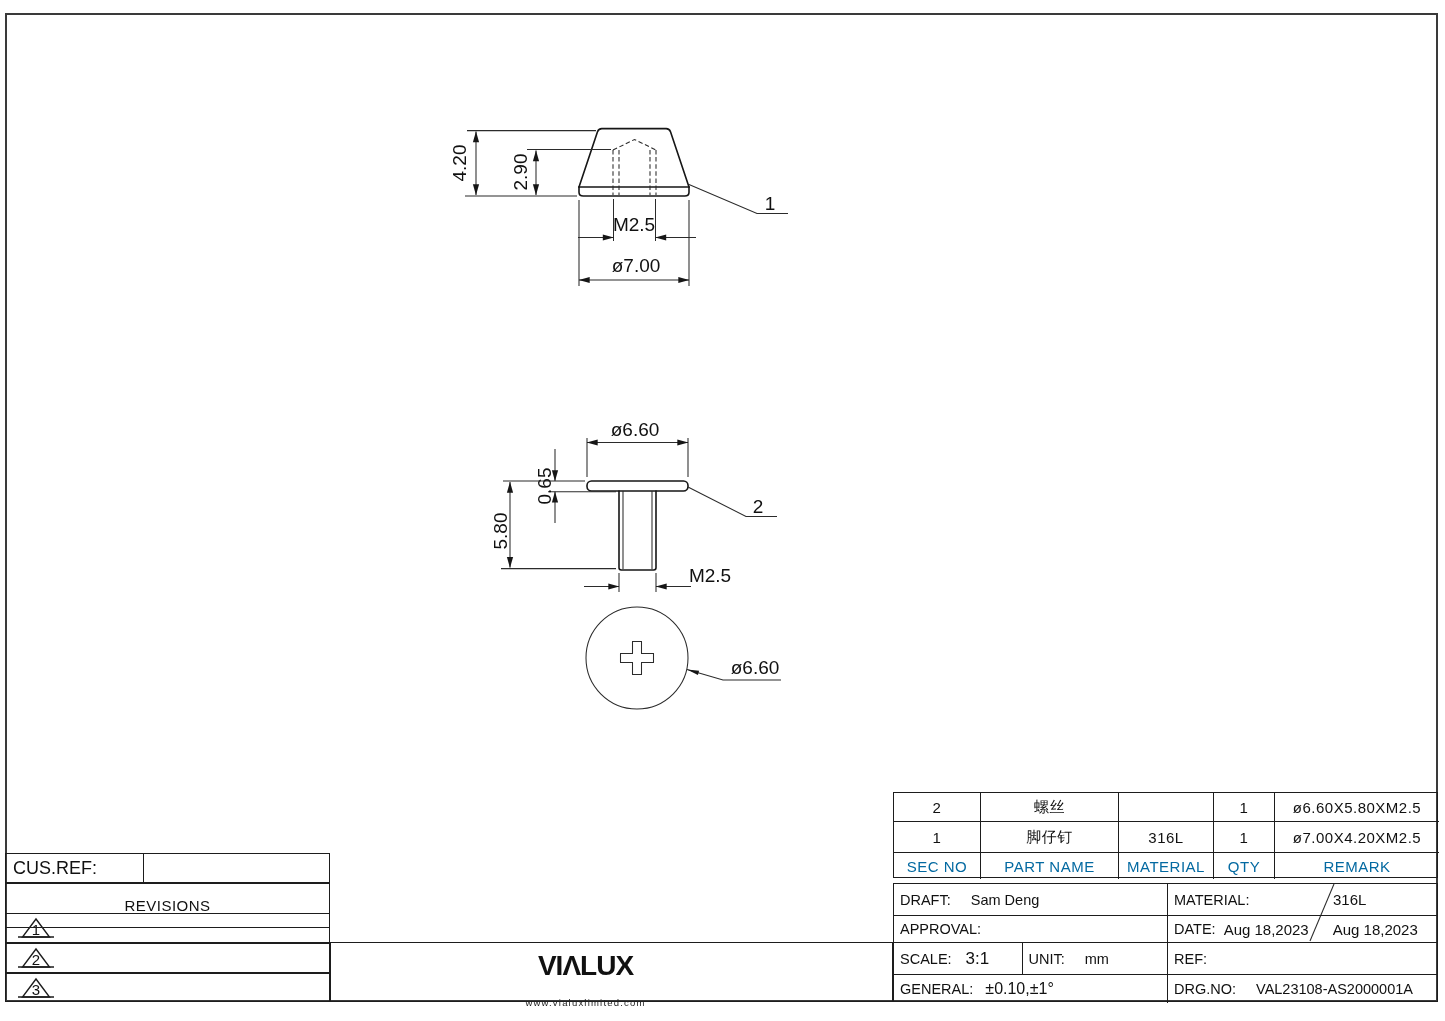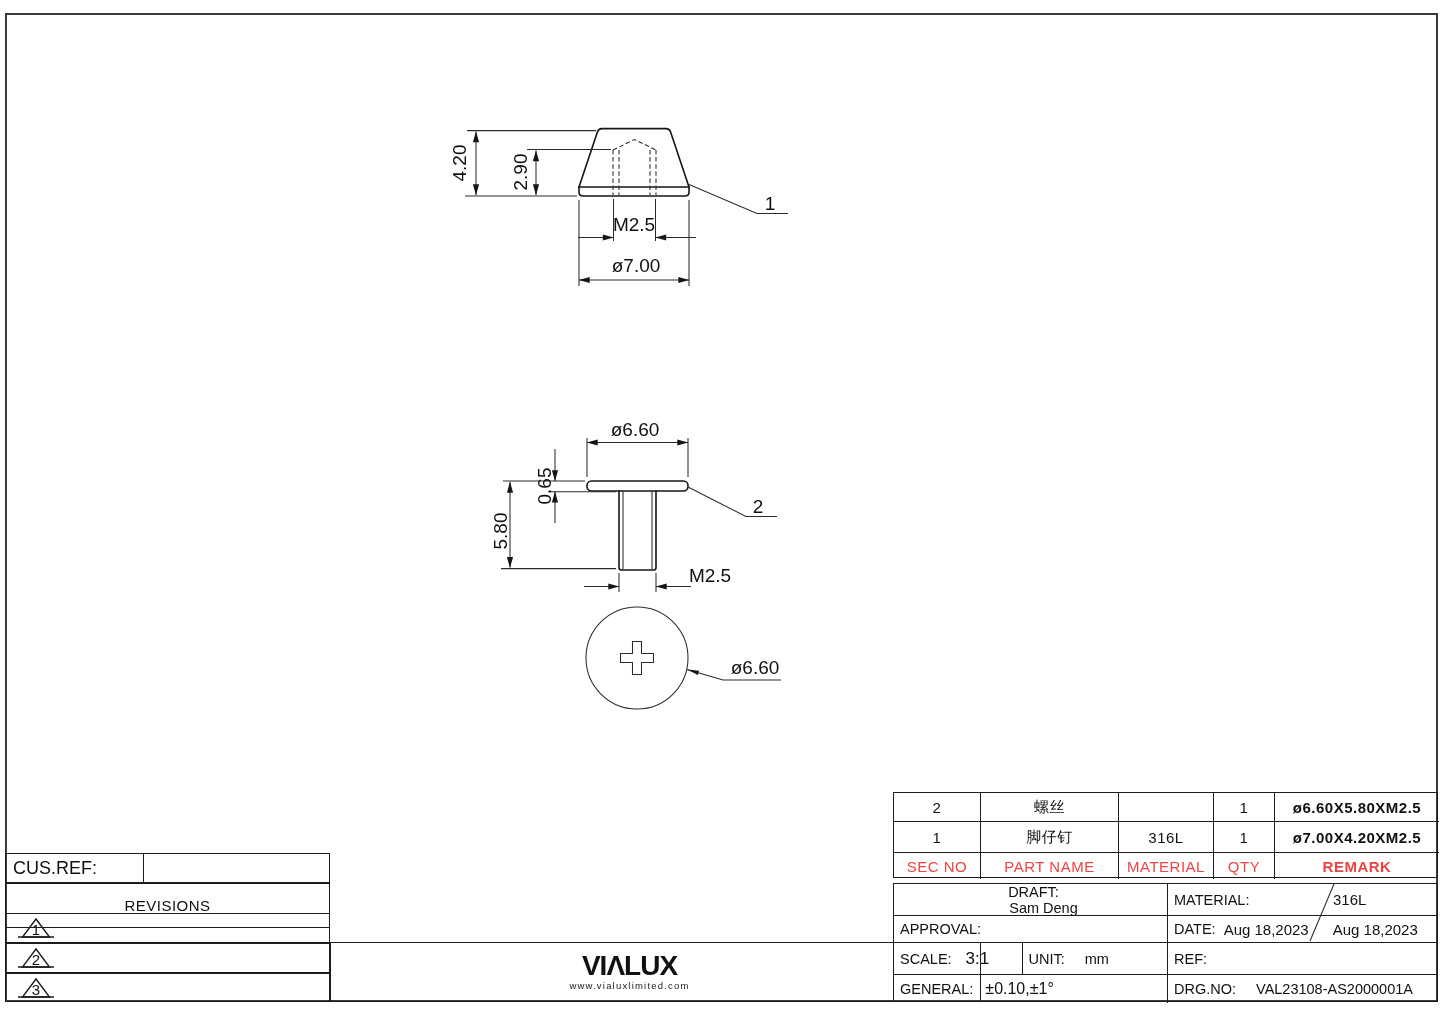--- a/index.html
+++ b/index.html
@@ -23,32 +23,32 @@
   .revrow{left:5px;width:325px;display:flex;align-items:center;padding-left:12px;box-sizing:border-box;}
   .revrow svg{display:block;}
   .revrow svg polygon{fill:none;stroke:#1d1d1d;stroke-width:1.4;}
   .revrow svg line{stroke:#1d1d1d;stroke-width:1.4;}
   .revrow svg text{font:15px "Liberation Sans",sans-serif;fill:#111;}
   .titlebox{left:330px;top:883px;width:563px;height:59px;}
   .titlebox .tl{position:absolute;left:7px;top:5px;font-size:14px;}
   .titlebox .tt{position:absolute;left:0;top:0;right:0;height:57px;line-height:57px;
                 text-align:center;padding-left:58px;font-family:"DejaVu Serif","Liberation Serif",serif;
                 font-size:21px;}
-  .logobox{left:330px;top:942px;width:651px;height:60px;text-align:center;}
+  .logobox{left:330px;top:942px;width:563px;height:60px;text-align:center;}
   .logo{display:inline-block;transform:translateX(-26px);margin-top:9px;}
   .logo .word{font-weight:bold;font-size:28px;letter-spacing:-1px;line-height:28px;
               font-family:"Liberation Sans","DejaVu Sans",sans-serif;}
-  .logo .site{font-size:9.5px;letter-spacing:1.2px;color:#222;margin-top:0;text-align:right;}
+  .logo .site{font-size:9.5px;letter-spacing:1.2px;color:#222;margin-top:17px;text-align:right;}
   
   .parts{left:893px;top:792px;width:545px;height:86px;display:grid;
          grid-template-columns:87px 138px 95px 61px 164px;grid-template-rows:29px 31px 26px;}
   .parts .c{border-right:1.4px solid #1d1d1d;border-bottom:1.4px solid #1d1d1d;box-sizing:border-box;
             display:flex;align-items:center;justify-content:center;font-size:15px;letter-spacing:.5px;}
-  .parts .c.last{border-right:none;font-weight:bold;}
-  .parts .c.bot{border-bottom:none;color:#ef4444;}
+  .parts .c.last{border-right:none;}
+  .parts .c.bot{border-bottom:none;color:#0369a1;}
   
   .tblock{left:893px;top:883px;width:545px;height:119px;font-size:14.5px;}
   .trow{display:flex;border-bottom:1.4px solid #1d1d1d;box-sizing:border-box;}
   .trow:last-child{border-bottom:none;}
   .tc{border-right:1.4px solid #1d1d1d;box-sizing:border-box;display:flex;align-items:center;
       padding-left:6px;position:relative;}
   .tc.last{border-right:none;}
   .val{margin-left:20px;}
   .v316{position:absolute;left:165px;font-size:15px;}
   .scaleval{font-size:17px;margin-left:14px;}
@@ -201,21 +201,21 @@
 
     <div class="c bot">SEC NO</div>
     <div class="c bot">PART NAME</div>
     <div class="c bot">MATERIAL</div>
     <div class="c bot">QTY</div>
     <div class="c bot last">REMARK</div>
   </div>
 
   <div class="box tblock">
     <div class="trow" style="height:32px;">
-      <div class="tc" style="width:275px;flex-direction:column;">
+      <div class="tc" style="width:275px;">
         <span>DRAFT:</span>
         <span class="val">Sam Deng</span>
       </div>
       <div class="tc last" style="width:270px;">
         <span>MATERIAL:</span>
         <span class="v316">316L</span>
       </div>
     </div>
     <div class="trow" style="height:27px;">
       <div class="tc" style="width:275px;">

